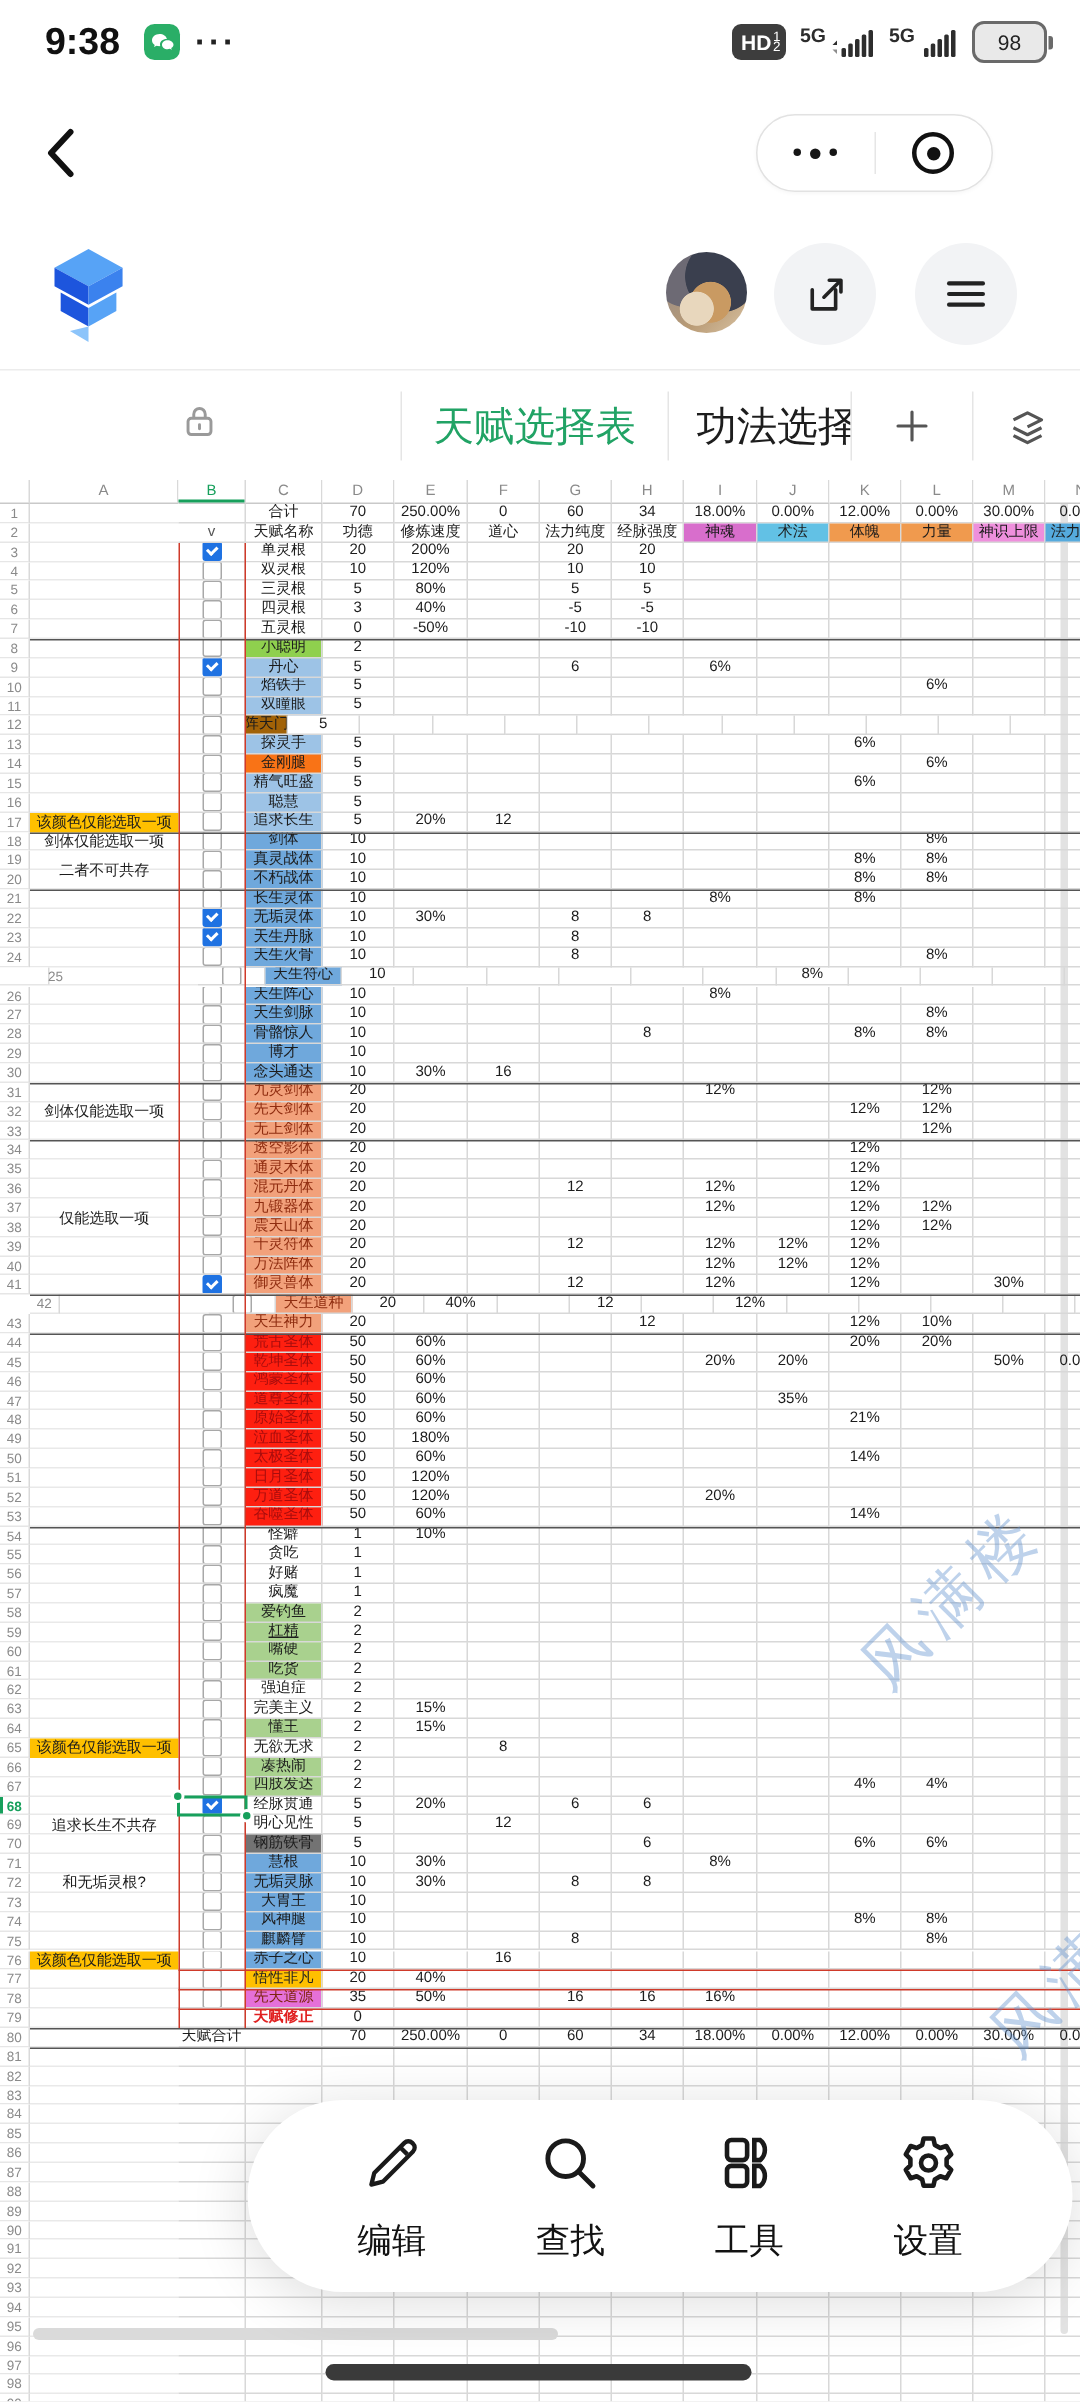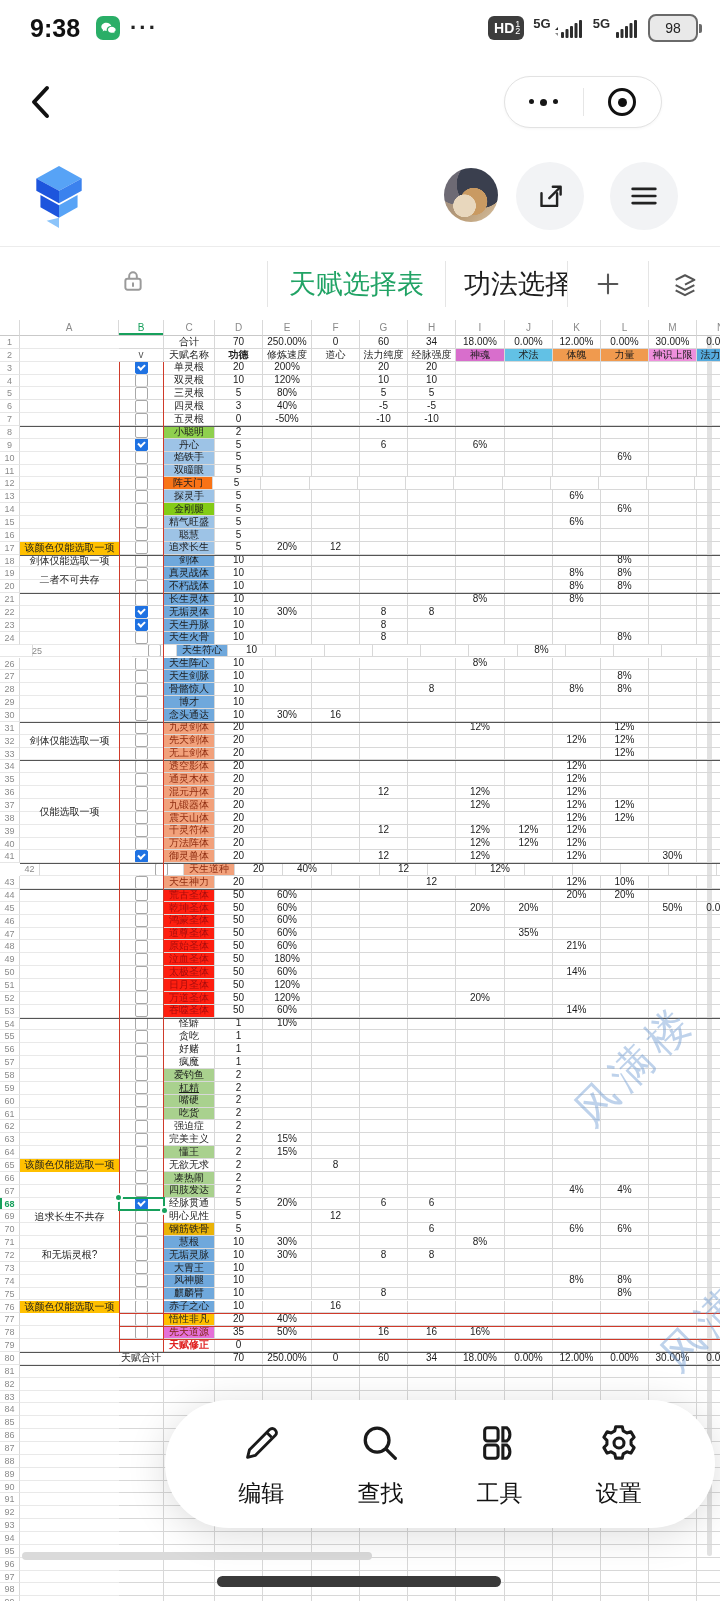--- a/index.html
+++ b/index.html
@@ -254,21 +254,21 @@
         <div class="cell" style="width: 48px;">12.00%</div>
         <div class="cell" style="width: 48px;">0.00%</div>
         <div class="cell" style="width: 48px;">30.00%</div>
         <div class="cell" style="width: 48px;">0.00%</div>
       </div>
       <div class="srow" style="top: 28.86px; height: 12.86px;">
         <div class="gut" style="line-height: 12.86px;">2</div>
         <div class="cell acol" style="width: 99px;"></div>
         <div class="cell" style="width: 45px; color: rgb(85, 85, 85);">v</div>
         <div class="cell" style="width: 51px;">天赋名称</div>
-        <div class="cell" style="width: 48px; font-weight: bold;">功德</div>
+        <div class="cell" style="width: 48px;">功德</div>
         <div class="cell" style="width: 49px;">修炼速度</div>
         <div class="cell" style="width: 48px;">道心</div>
         <div class="cell" style="width: 48px;">法力纯度</div>
         <div class="cell" style="width: 48px;">经脉强度</div>
         <div class="cell" style="width: 49px; background: rgb(216, 110, 204);">神魂</div>
         <div class="cell" style="width: 48px; background: rgb(98, 193, 229);">术法</div>
         <div class="cell" style="width: 48px; background: rgb(240, 154, 78);">体魄</div>
         <div class="cell" style="width: 48px; background: rgb(240, 154, 78);">力量</div>
         <div class="cell" style="width: 48px; background: rgb(238, 143, 220);">神识上限</div>
         <div class="cell" style="width: 48px; background: rgb(85, 170, 221);">法力上限</div>
@@ -443,21 +443,21 @@
         <div class="cell" style="width: 48px;"></div>
         <div class="cell" style="width: 48px;"></div>
         <div class="cell" style="width: 48px;"></div>
       </div>
       <div class="srow" style="top: 157.46px; height: 12.86px;">
         <div class="gut" style="line-height: 12.86px;">12</div>
         <div class="cell acol" style="width: 99px;"></div>
         <div class="cell" style="width: 45px;">
           <div class="cb"></div>
         </div>
-        <div class="cell" style="width: 49px; background: #f97316;">阵天门</div>
+        <div class="cell" style="width: 28px; background: #a16207;">阵天门</div>
         <div class="cell" style="width: 48px;">5</div>
         <div class="cell" style="width: 49px;"></div>
         <div class="cell" style="width: 48px;"></div>
         <div class="cell" style="width: 48px;"></div>
         <div class="cell" style="width: 48px;"></div>
         <div class="cell" style="width: 49px;"></div>
         <div class="cell" style="width: 48px;"></div>
         <div class="cell" style="width: 48px;"></div>
         <div class="cell" style="width: 48px;"></div>
         <div class="cell" style="width: 48px;"></div>
@@ -481,21 +481,21 @@
         <div class="cell" style="width: 48px;"></div>
         <div class="cell" style="width: 48px;"></div>
         <div class="cell" style="width: 48px;"></div>
       </div>
       <div class="srow" style="top: 183.18px; height: 12.86px;">
         <div class="gut" style="line-height: 12.86px;">14</div>
         <div class="cell acol" style="width: 99px;"></div>
         <div class="cell" style="width: 45px;">
           <div class="cb"></div>
         </div>
-        <div class="cell" style="width: 51px; background: #84cc16;">金刚腿</div>
+        <div class="cell" style="width: 51px; background: #f97316;">金刚腿</div>
         <div class="cell" style="width: 48px;">5</div>
         <div class="cell" style="width: 49px;"></div>
         <div class="cell" style="width: 48px;"></div>
         <div class="cell" style="width: 48px;"></div>
         <div class="cell" style="width: 48px;"></div>
         <div class="cell" style="width: 49px;"></div>
         <div class="cell" style="width: 48px;"></div>
         <div class="cell" style="width: 48px;"></div>
         <div class="cell" style="width: 48px;">6%</div>
         <div class="cell" style="width: 48px;"></div>
@@ -1545,21 +1545,21 @@
         <div class="cell" style="width: 48px;"></div>
         <div class="cell" style="width: 48px;"></div>
         <div class="cell" style="width: 48px;"></div>
       </div>
       <div class="srow" style="top: 903.34px; height: 12.86px;">
         <div class="gut" style="line-height: 12.86px;">70</div>
         <div class="cell acol" style="width: 99px;"></div>
         <div class="cell" style="width: 45px;">
           <div class="cb"></div>
         </div>
-        <div class="cell" style="width: 51px; background: #eab308;">钢筋铁骨</div>
+        <div class="cell" style="width: 51px; background: #737373;">钢筋铁骨</div>
         <div class="cell" style="width: 48px;">5</div>
         <div class="cell" style="width: 49px;"></div>
         <div class="cell" style="width: 48px;"></div>
         <div class="cell" style="width: 48px;"></div>
         <div class="cell" style="width: 48px;">6</div>
         <div class="cell" style="width: 49px;"></div>
         <div class="cell" style="width: 48px;"></div>
         <div class="cell" style="width: 48px;">6%</div>
         <div class="cell" style="width: 48px;">6%</div>
         <div class="cell" style="width: 48px;"></div>

